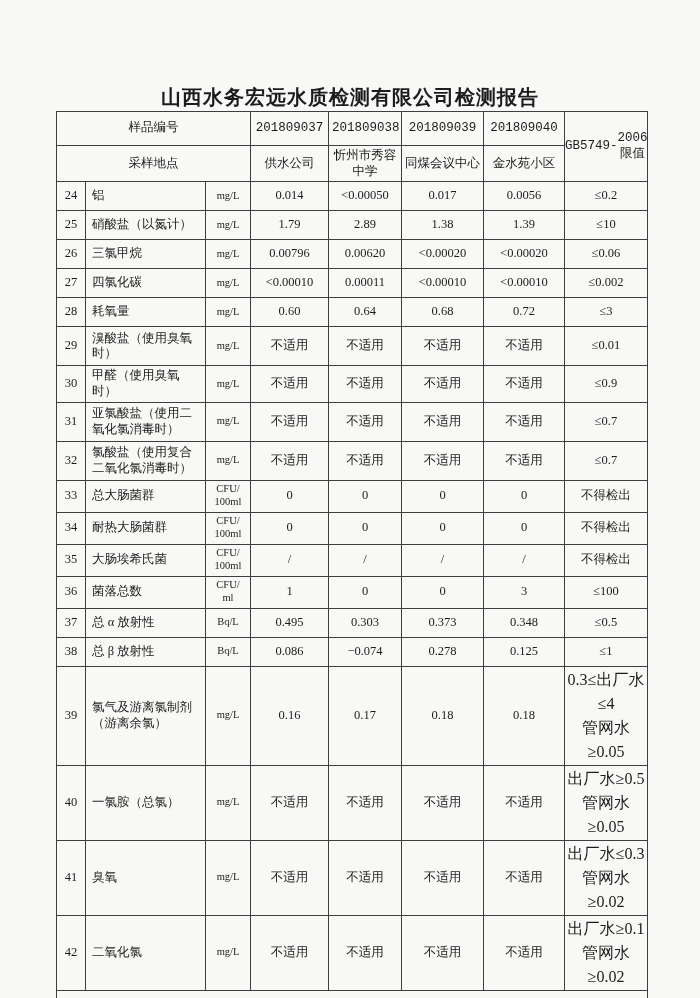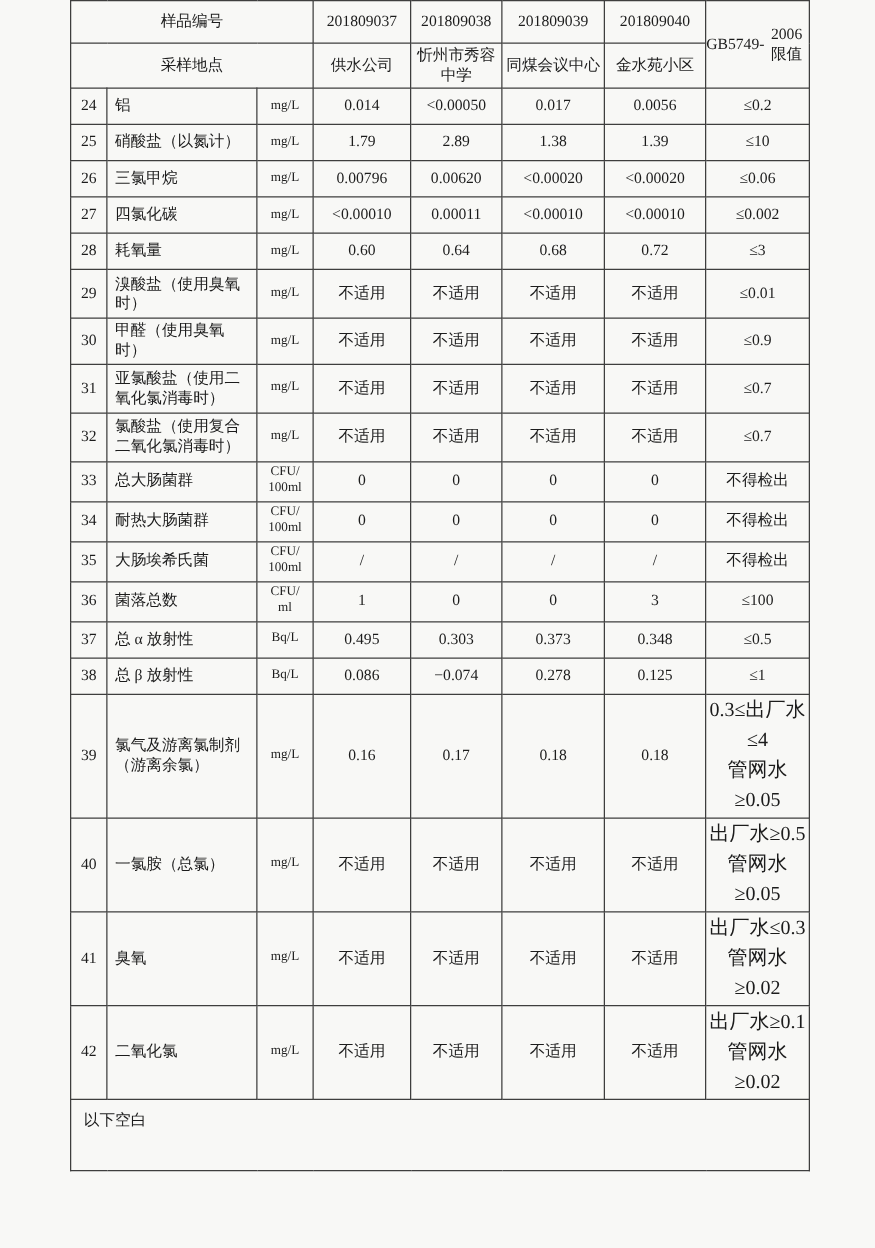--- a/index.html
+++ b/index.html
@@ -38,21 +38,21 @@
   th, td {
     border: 1px solid #3e3e3e;
     font-weight: 400;
     line-height: 1.25;
     padding: 2px 3px;
     vertical-align: middle;
     text-align: center;
     font-size: 12.5px;
     overflow: hidden;
   }
-  thead tr.hr1 th { height: 34px; }
+  thead tr.hr1 th { height: 34px; font-family: Liberation Mono, monospace; }
   thead tr.hr2 th { height: 36px; }
   th.limit-head { padding: 0; }
   th.limit-head .limit-head-inner {
     display: flex;
     justify-content: space-around;
     align-items: center;
     height: 68px;
   }
 
   tbody td.no   { width: 29px; }
@@ -66,20 +66,21 @@
     text-align: left;
     vertical-align: top;
     padding: 9px 0 0 10px;
   }
 </style>
 </head>
 <body>
 
 <div class="page">
 
+  <h1 class="title">山西水务宏远水质检测有限公司检测报告</h1>
 
 
   <table class="report-table">
     <colgroup>
       <col style="width:29px">
         <col style="width:120px">
         <col style="width:45px">
       <col style="width:78px">
         <col style="width:73px">
         <col style="width:82px">

